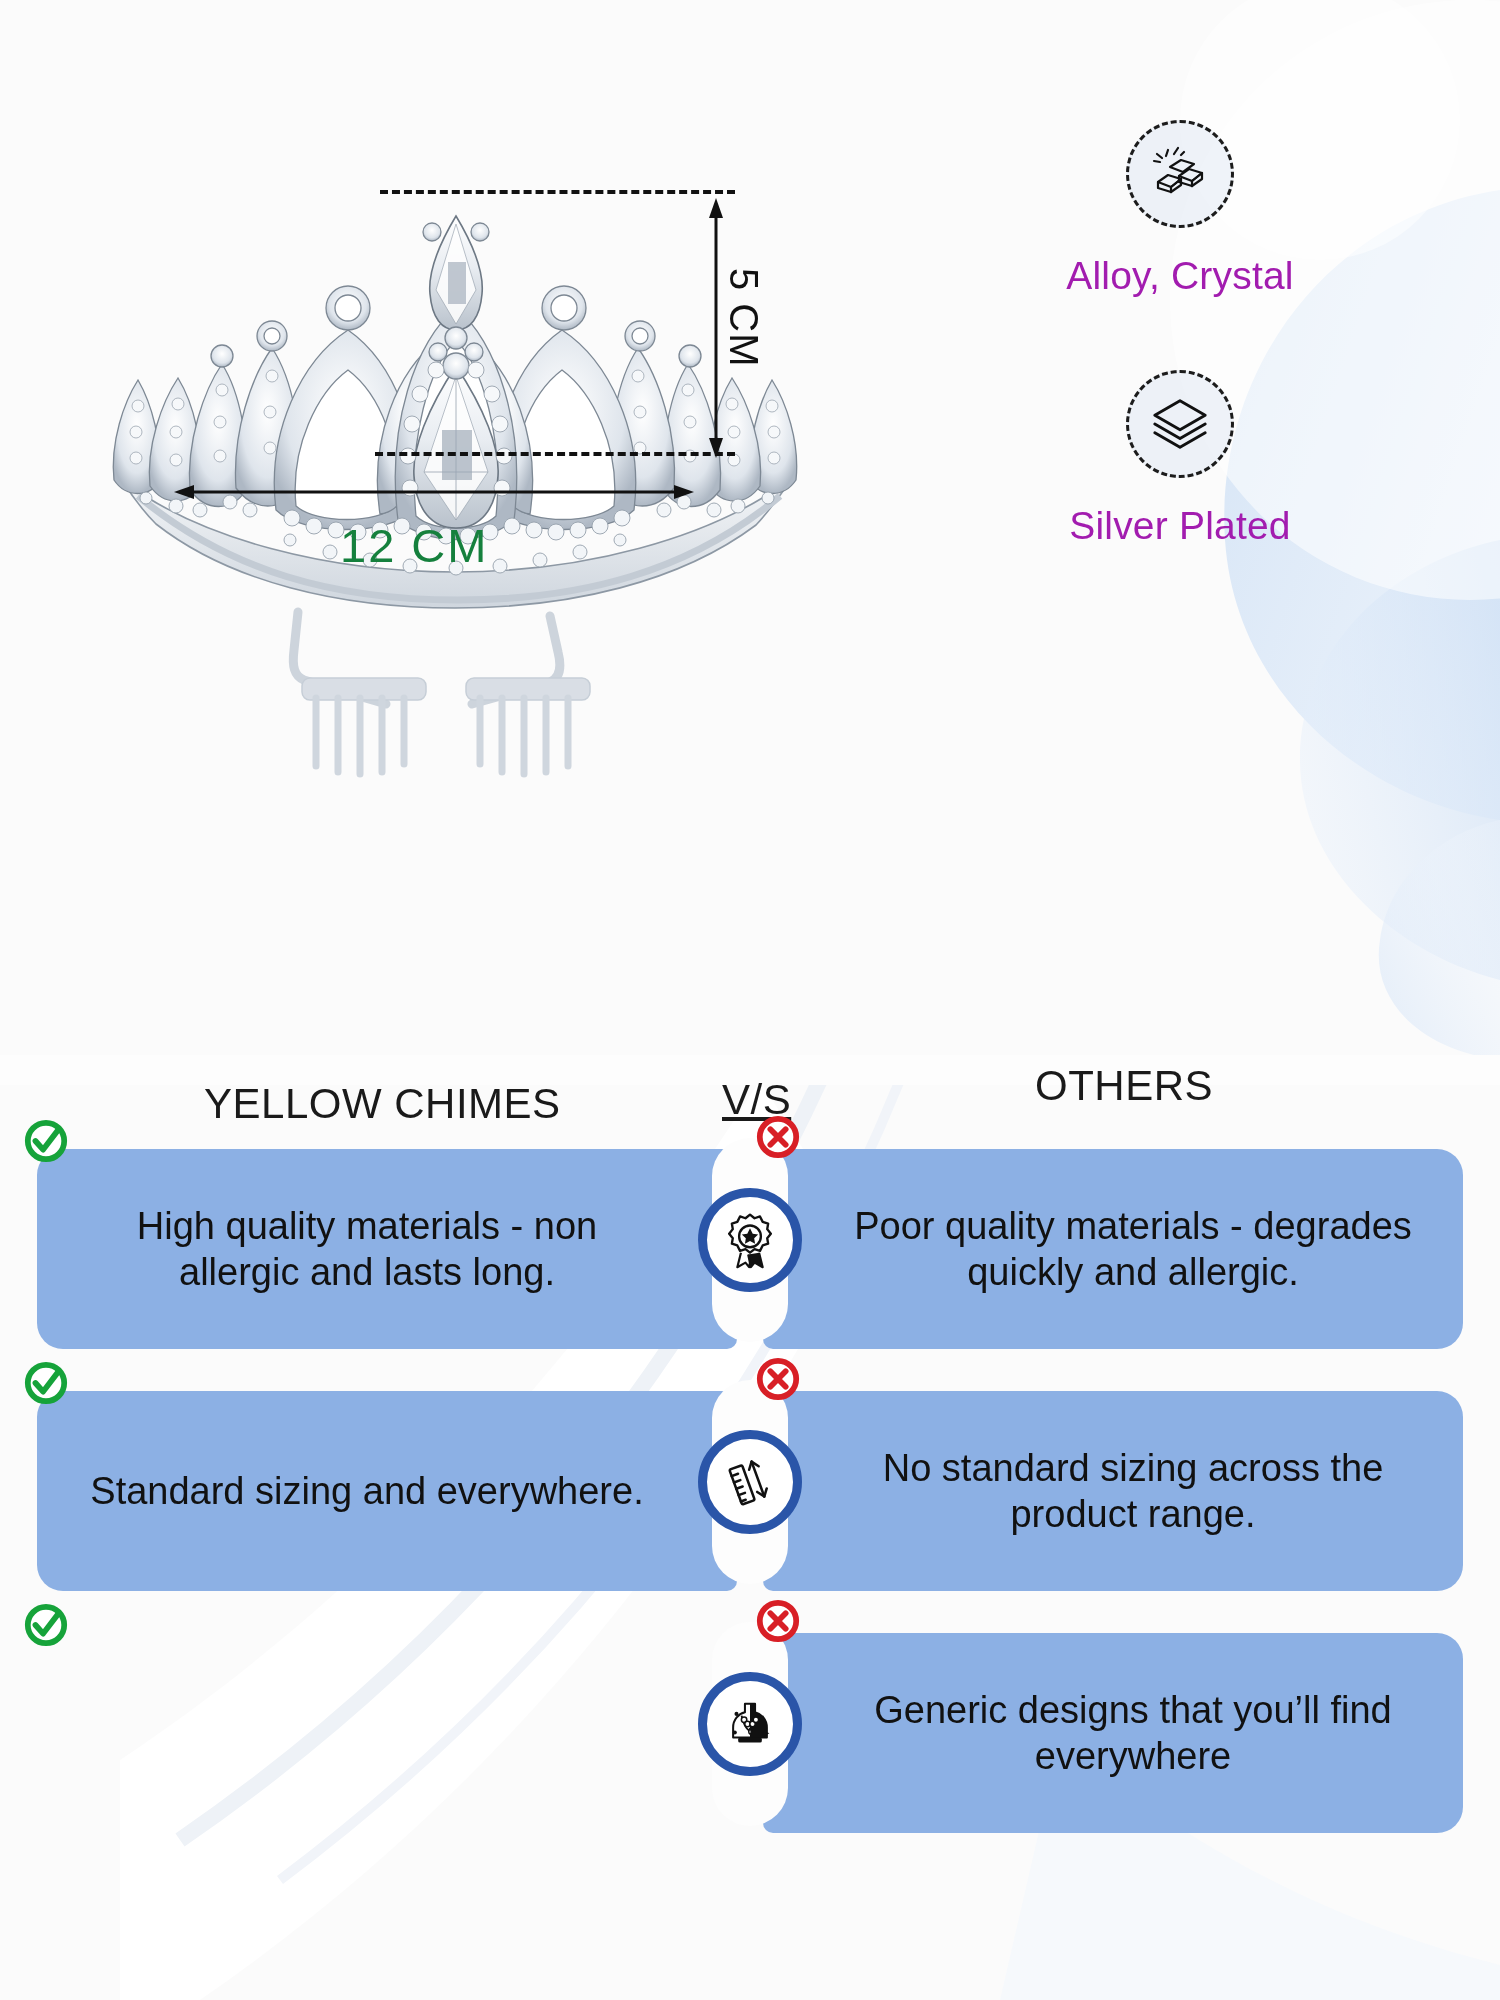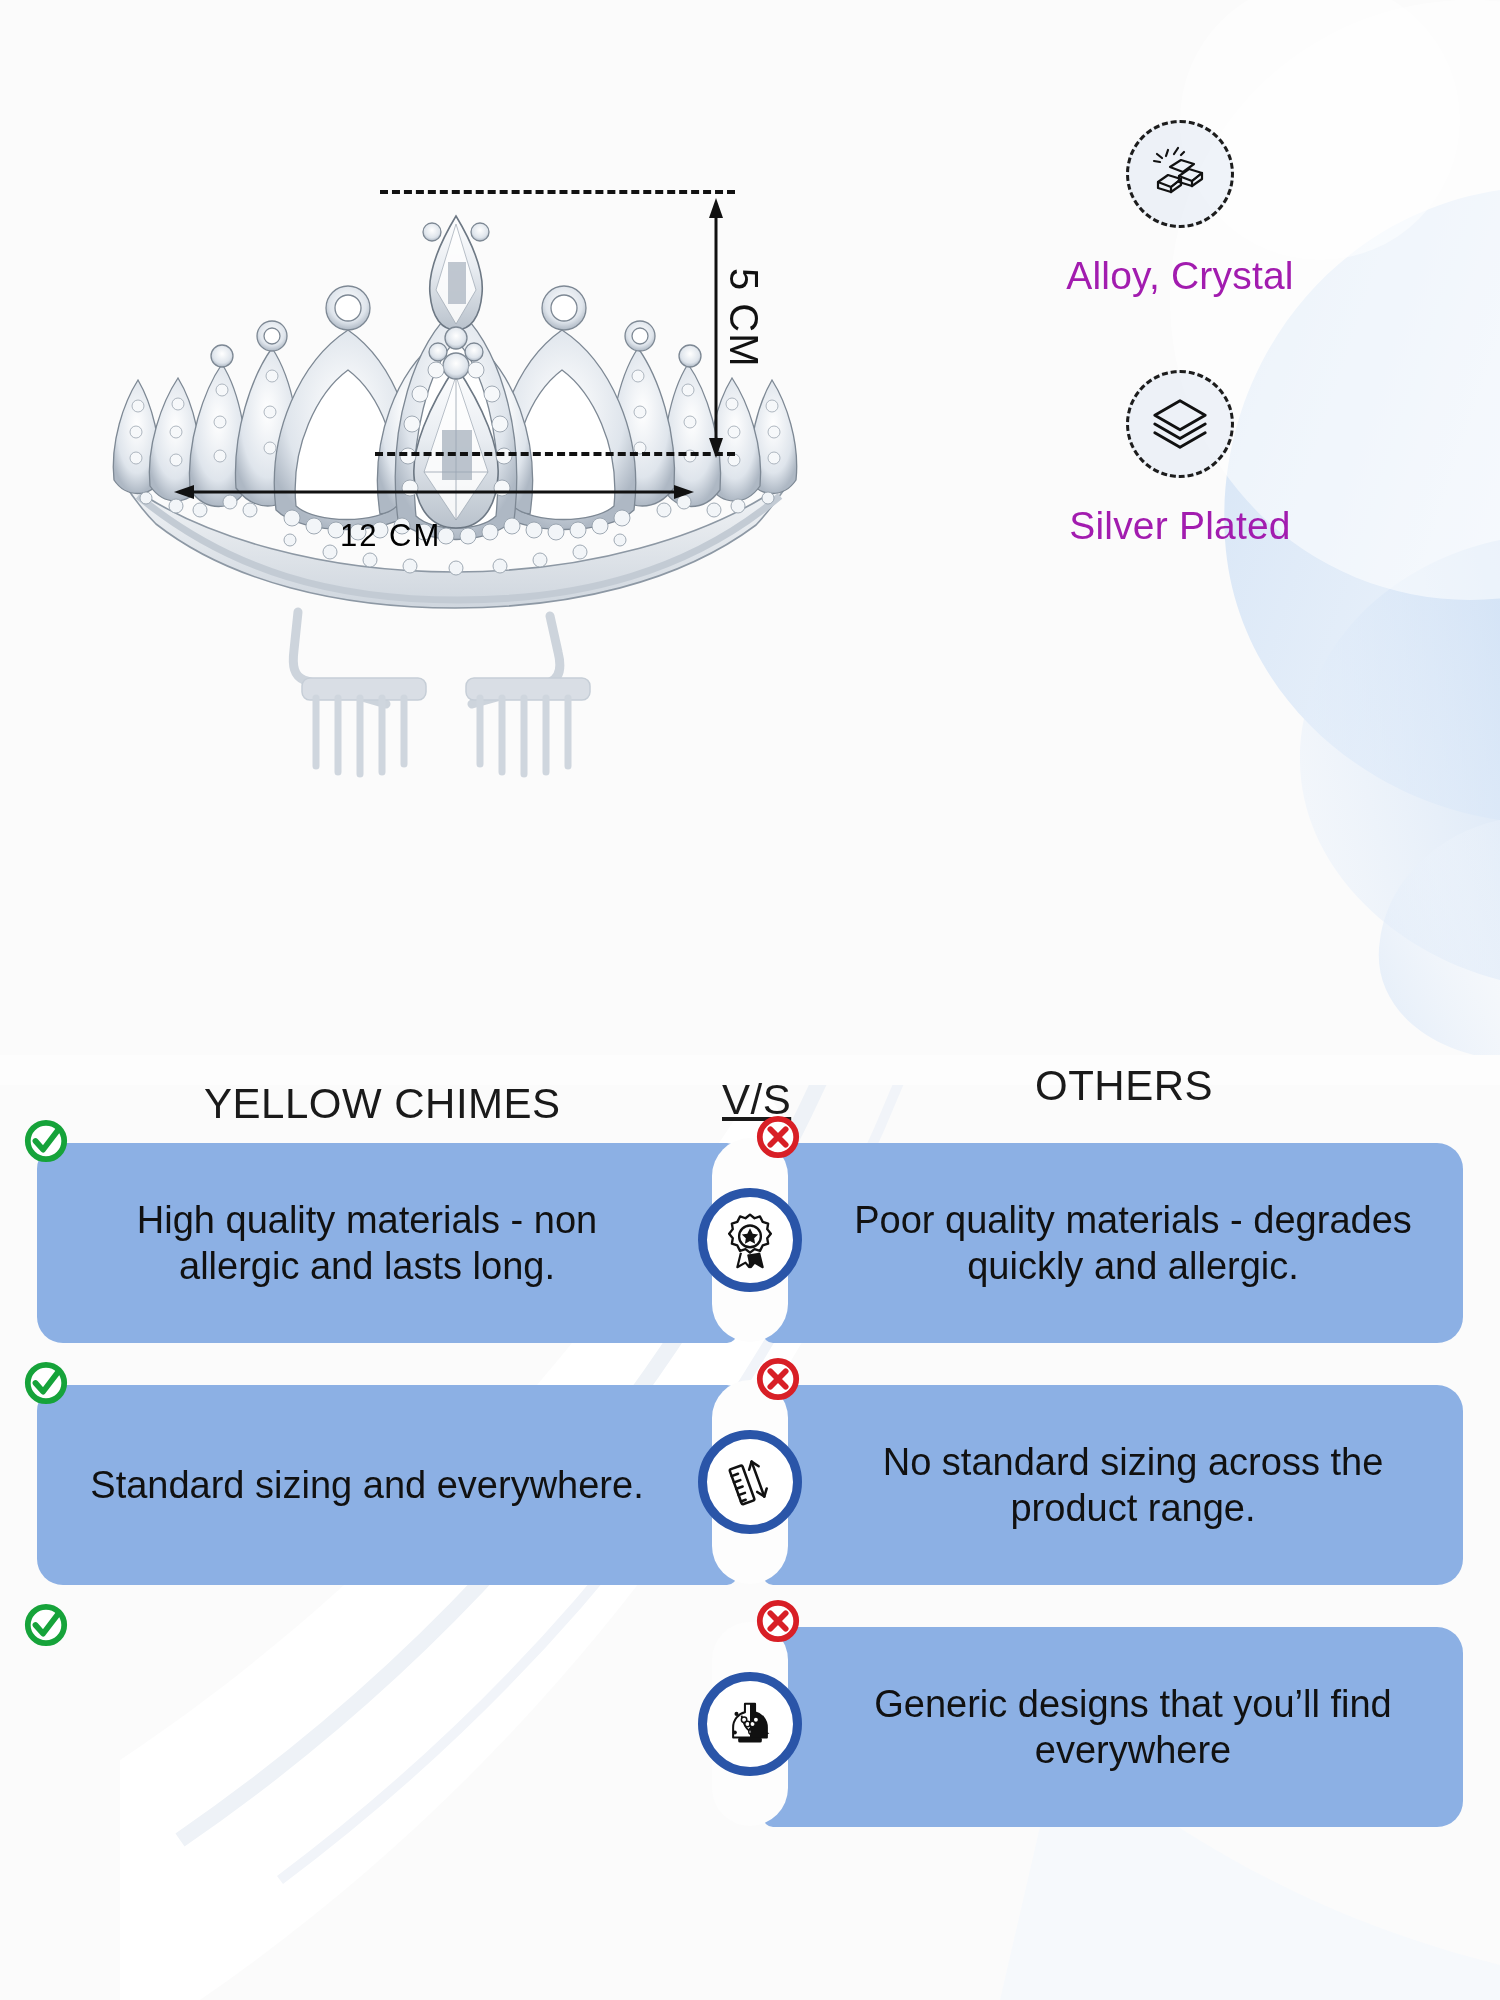--- a/index.html
+++ b/index.html
@@ -29,21 +29,21 @@
   .dash-h{
     position:absolute; height:0; border-top:4px dashed #111;
   }
   .dim-label-v{
     position:absolute;
     font-size:40px; letter-spacing:1px; color:#111;
     transform:rotate(90deg); transform-origin:left top;
     white-space:nowrap;
   }
   .dim-label-h{
-    position:absolute; font-size:31px; letter-spacing:2px; color:#000000;
+    position:absolute; font-size:47px; letter-spacing:2px; color:#15803d;
     white-space:nowrap;
   }
 
   
   .features{
     position:absolute; right:120px; top:120px; width:400px;
     display:flex; flex-direction:column; align-items:center; gap:72px;
   }
   .feature{ display:flex; flex-direction:column; align-items:center; }
   .feature-circle{
@@ -69,21 +69,21 @@
     white-space:nowrap;
   }
   .head-left  { left:204px; top:20px; }
   .head-vs    { left:722px; top:16px;text-decoration:underline; }
   .head-right { left:1035px; top:2px; }
 
   .row{
     position:relative; width:1426px; margin:0 auto 42px auto; height:200px;
   }
   .panel{
-    position:absolute; top:3px; height:200px; background:#8cb0e4;
+    position:absolute; top:9px; height:200px; background:#8cb0e4;
     display:flex; align-items:center; justify-content:center;
   }
   .panel-left{
     left:0; width:700px;
     border-radius:26px 10px 10px 26px;
   }
   .panel-right{
     right:0; width:700px;
     border-radius:10px 26px 26px 10px;
   }

